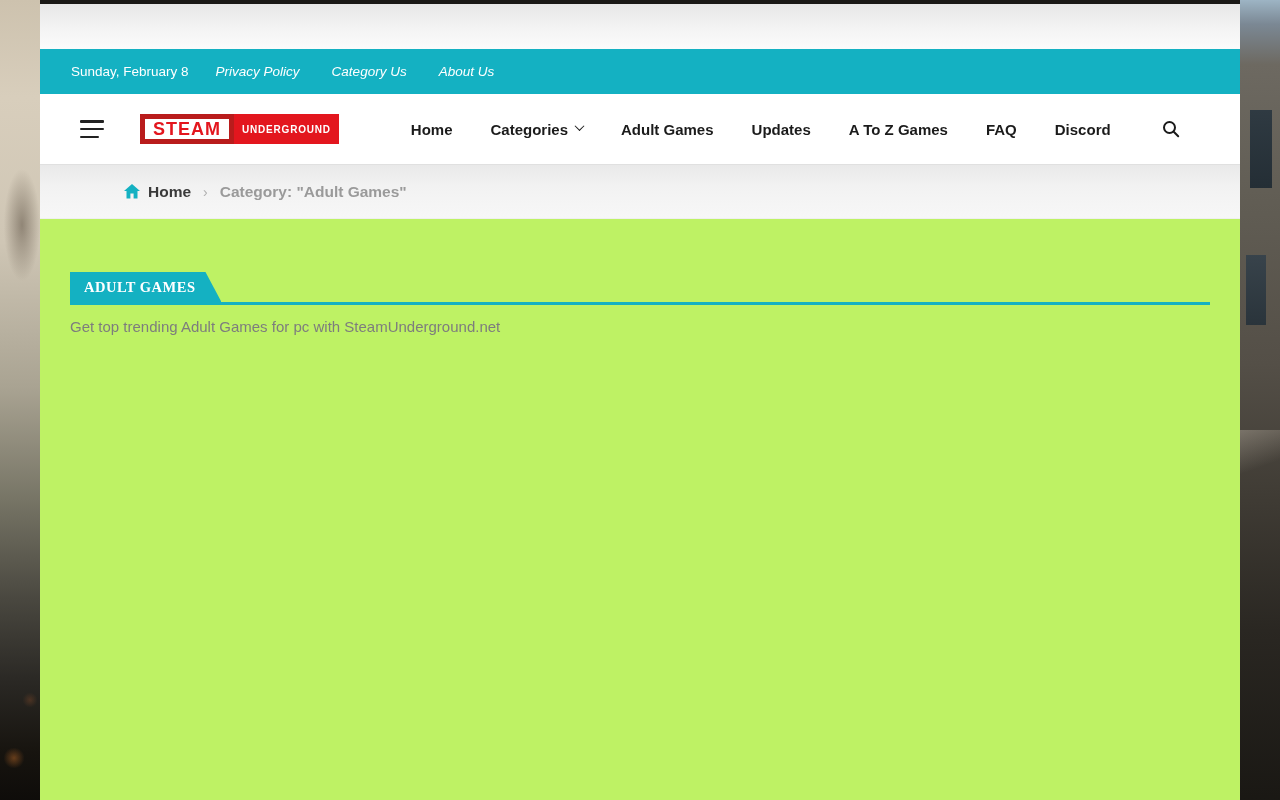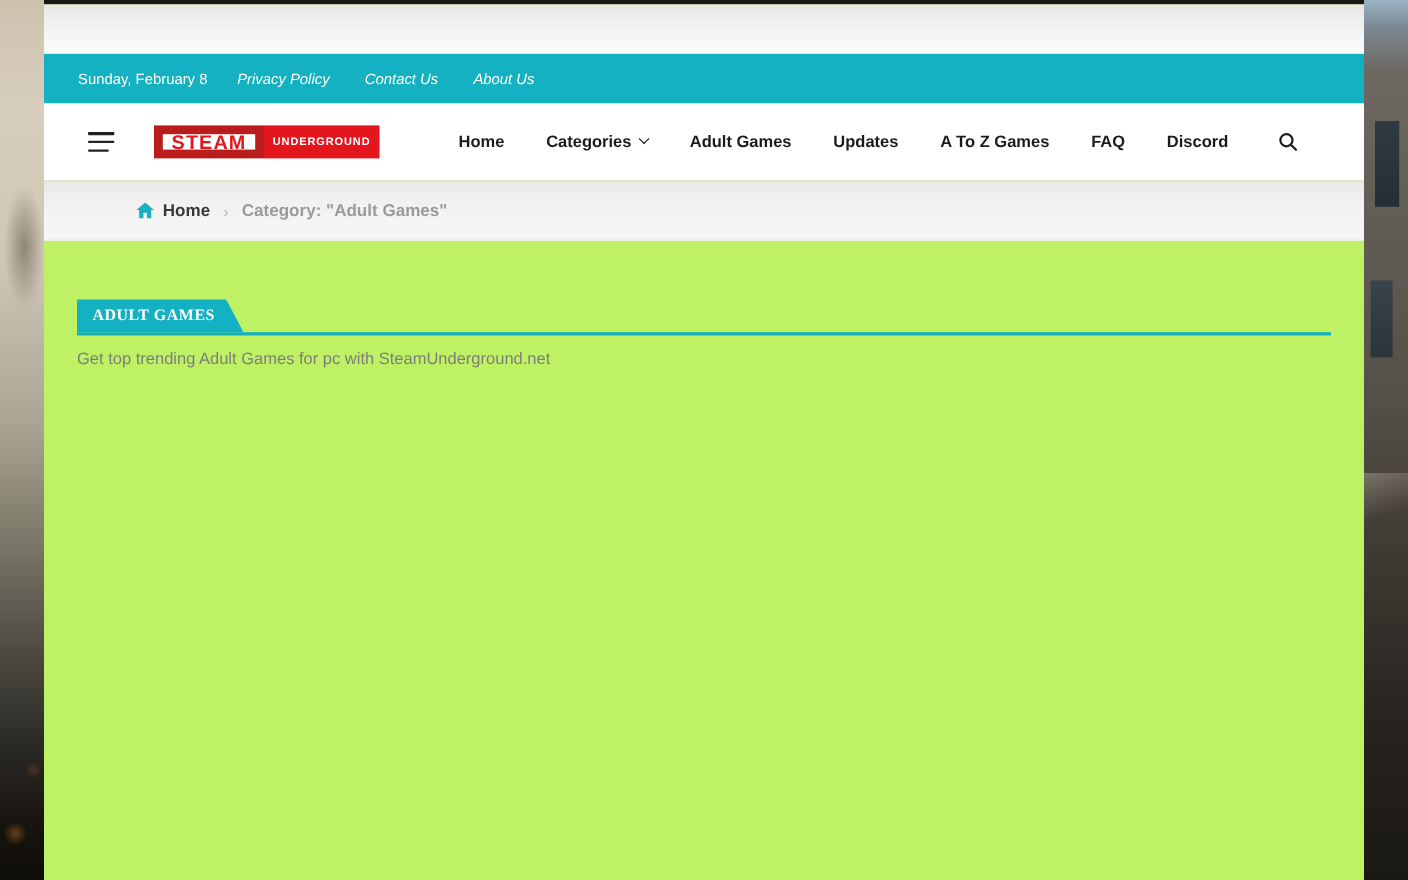--- a/index.html
+++ b/index.html
@@ -71,21 +71,21 @@
     display: flex; flex-direction: column; justify-content: space-between;
     margin-left: 10px;
   }
   .hamburger span { display: block; height: 2.5px; background: #222; border-radius: 1px; }
   .hamburger span:nth-child(1), .hamburger span:nth-child(2) { width: 100%; }
   .hamburger span:nth-child(3) { width: 78%; }
 
   .logo { display: flex; align-items: stretch; margin-left: 36px; cursor: pointer; text-decoration: none; height: 30px; }
   .logo-steam {
     background: #ffffff;
-    border: 8px solid #b91c1c;
+    border: 5px solid #b91c1c;
     color: #e3161e;
     font-weight: 800;
     font-size: 18px;
     letter-spacing: 1px;
     display: flex; align-items: center;
     padding: 0 8px;
     font-family: "Liberation Sans", sans-serif;
   }
   .logo-underground {
     background: #e3161e;
@@ -169,21 +169,21 @@
 <div class="bg-strip bg-left"></div>
 <div class="bg-strip bg-right"></div>
 
 <div class="page-container">
 
   <div class="pre-header"></div>
 
   <div class="topbar">
     <span class="topbar-date">Sunday, February 8</span>
     <a class="topbar-link">Privacy Policy</a>
-    <a class="topbar-link">Contact Us</a>
+    <a class="topbar-link">Category Us</a>
     <a class="topbar-link">About Us</a>
   </div>
 
   <div class="main-header">
     <button class="hamburger">
       <span></span>
         <span></span>
         <span></span>
     </button>
 

